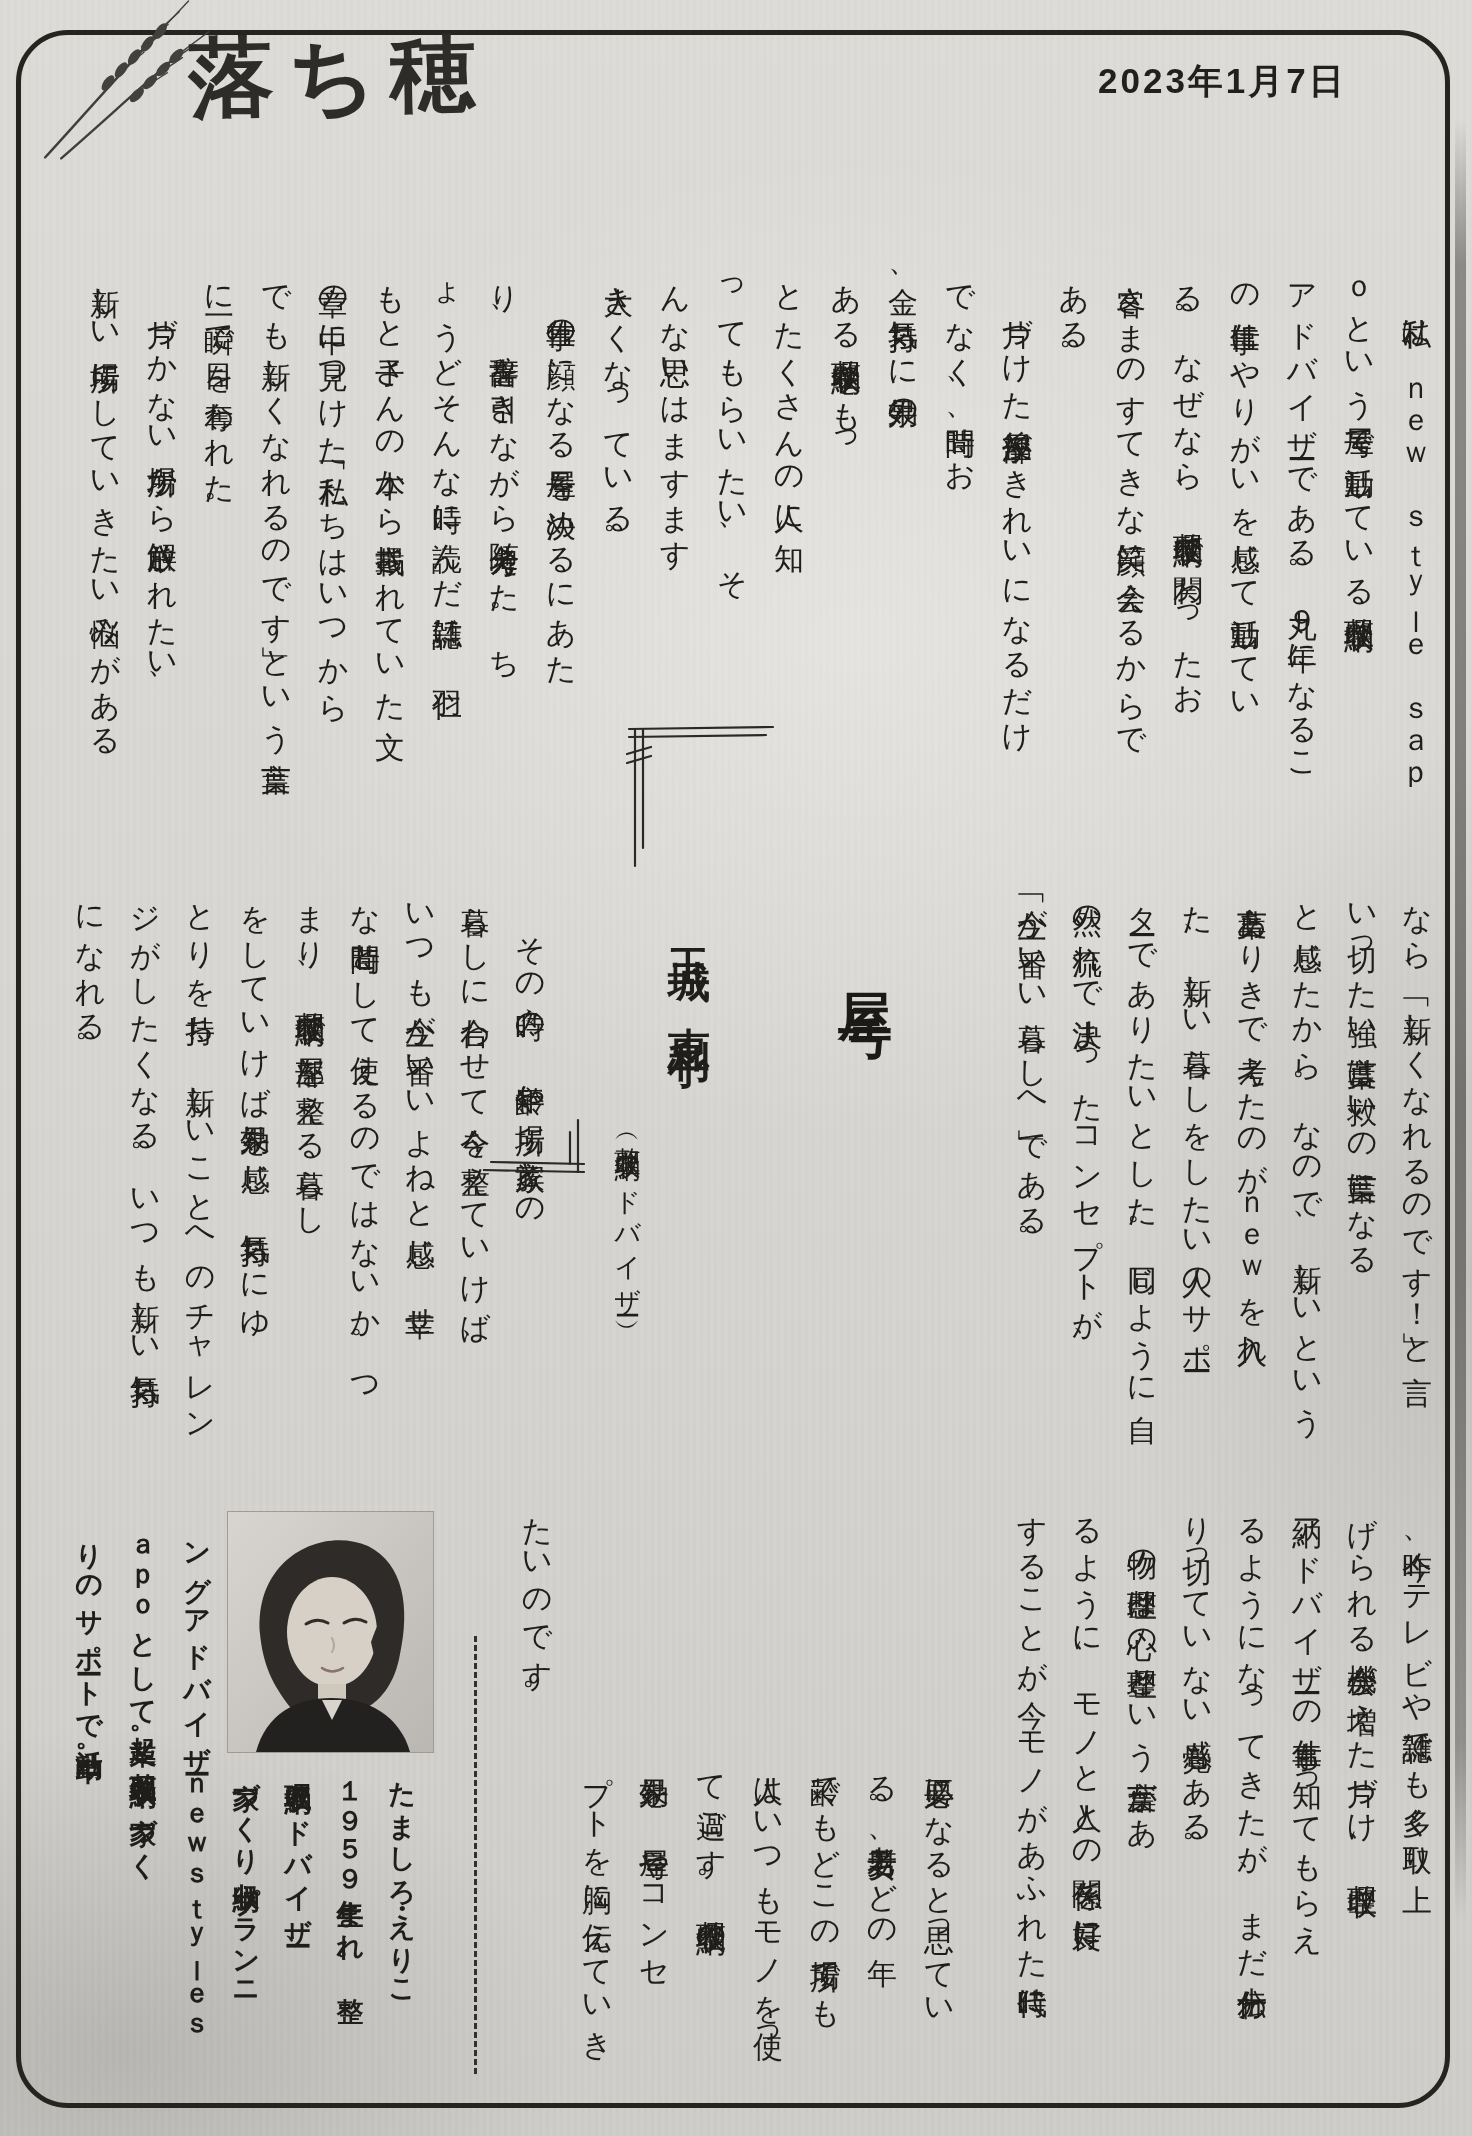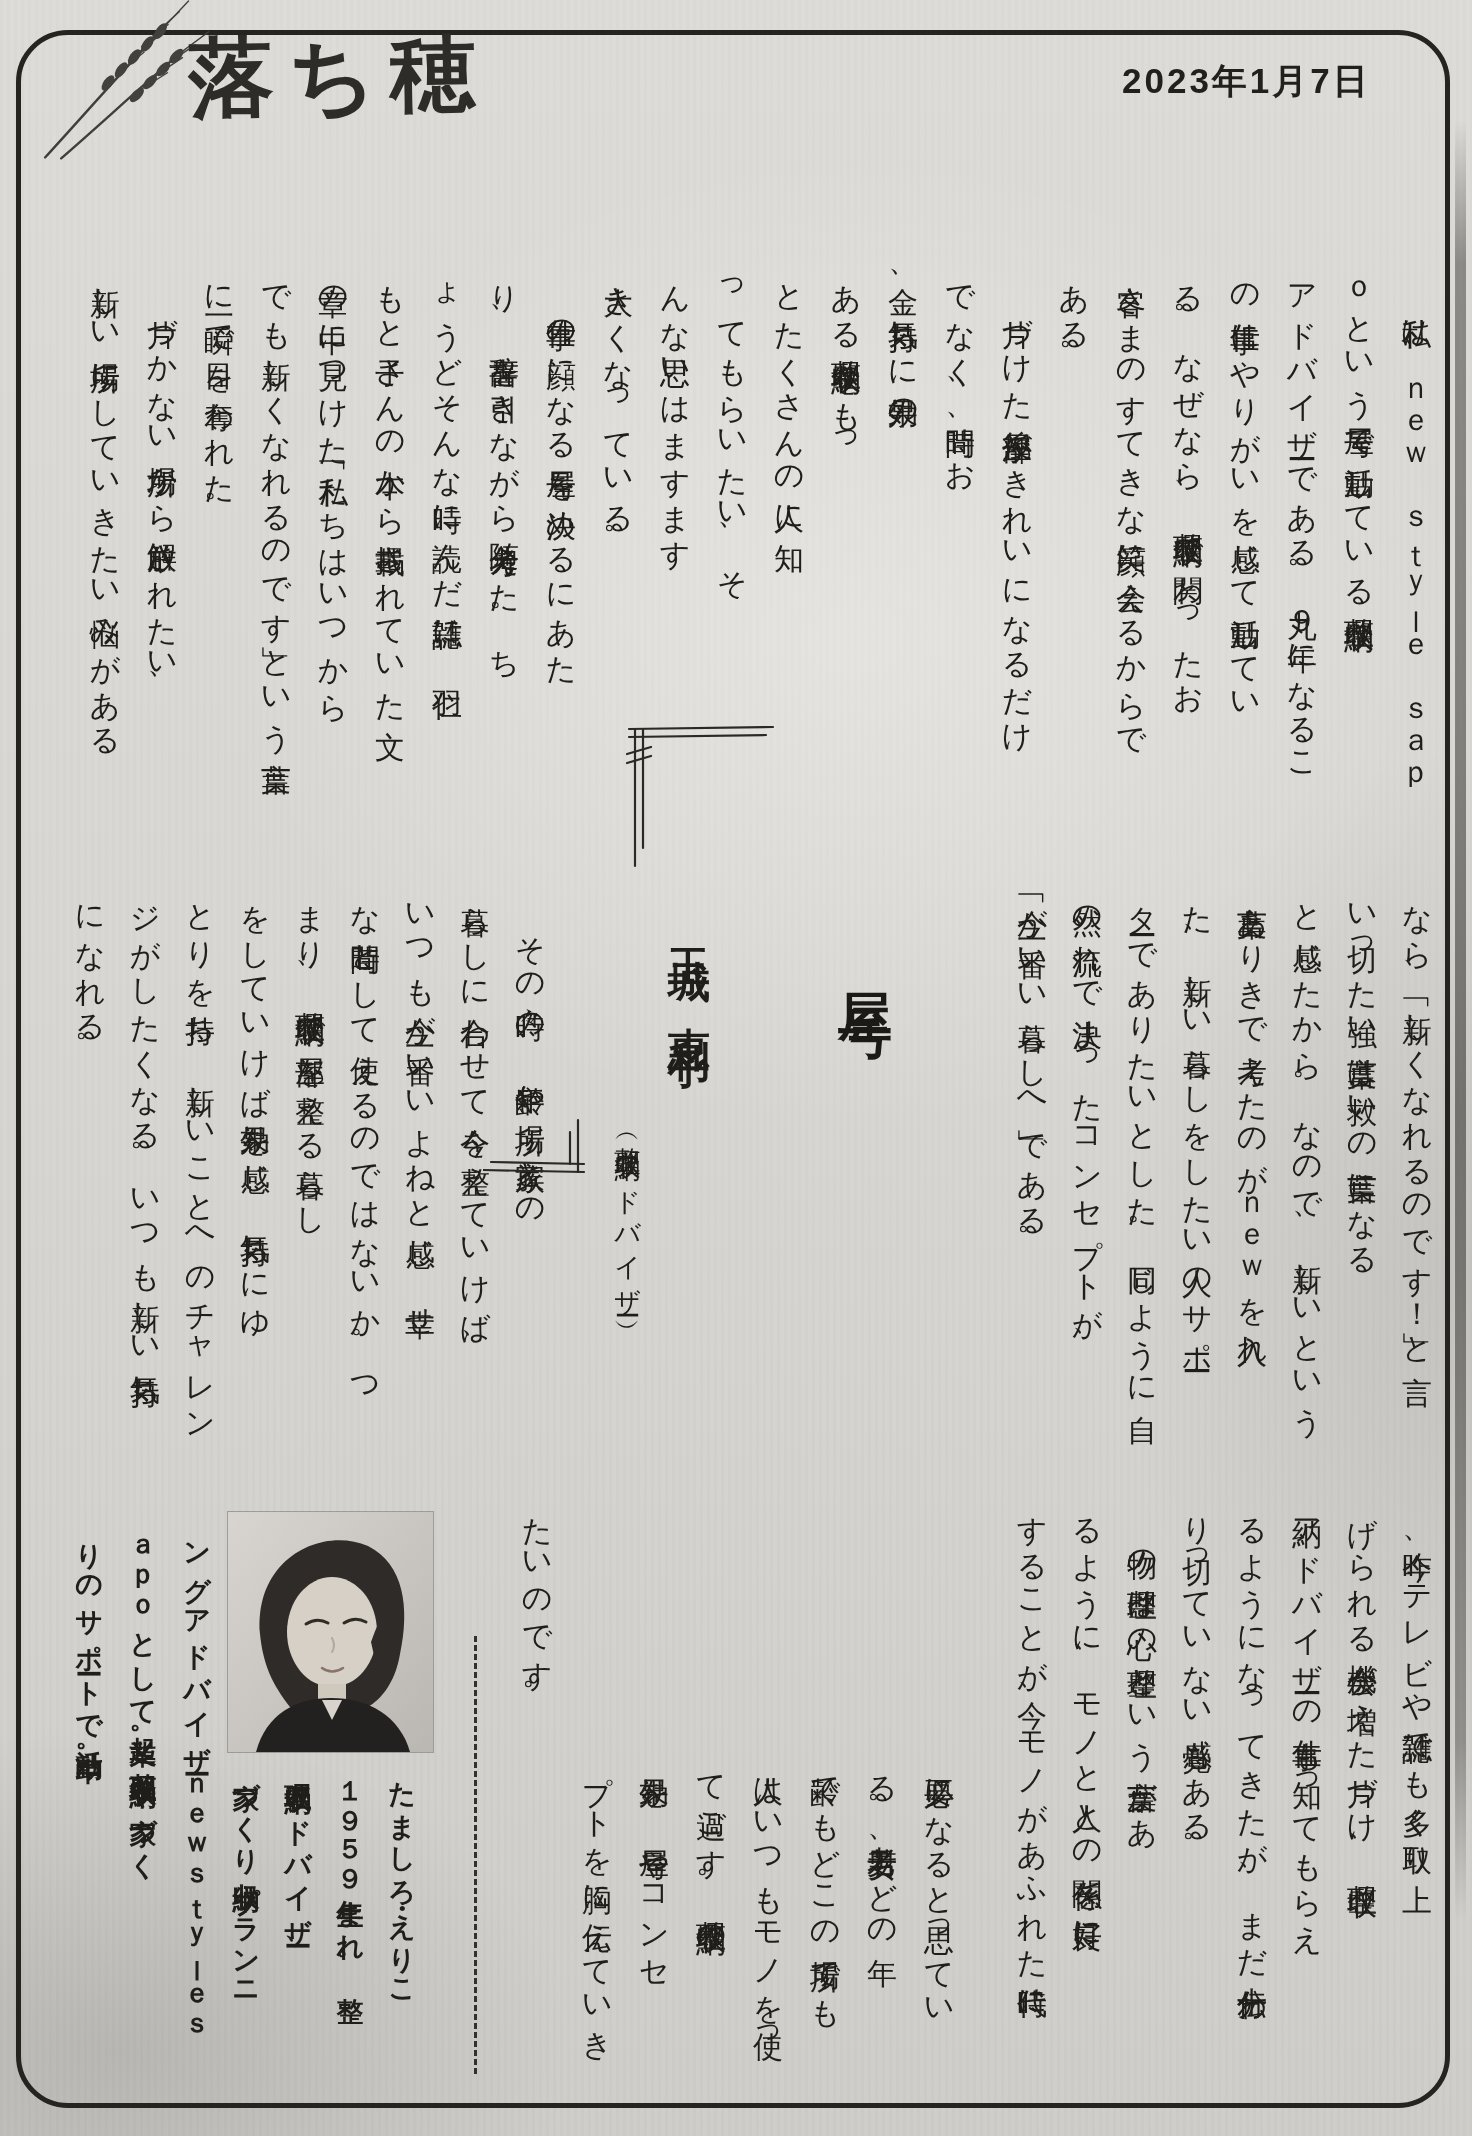--- a/index.html
+++ b/index.html
@@ -14,21 +14,21 @@
     font-family:"DejaVu Serif","Liberation Serif",serif;color:#201e1b;
   }
   .frame{position:absolute;left:16px;top:30px;width:1424px;height:2068px;
     border:5px solid #26241f;border-radius:52px;}
   .scan-edge{position:absolute;right:6px;top:120px;width:11px;height:1800px;border-radius:6px;
     background:linear-gradient(180deg,rgba(30,28,25,0),rgba(30,28,25,.42) 8%,rgba(30,28,25,.5) 55%,rgba(30,28,25,.35) 90%,rgba(30,28,25,0));}
   
   .masthead{position:absolute;left:188px;top:18px;font-size:86px;font-weight:700;
     letter-spacing:14px;color:#2e2c28;transform:rotate(-1deg);}
   .dateline{position:absolute;left:1098px;top:58px;font-family:"Liberation Sans","DejaVu Sans",sans-serif;
-    font-size:35px;font-weight:700;letter-spacing:3px;color:#22201d;margin-left:24px;}
+    font-size:35px;font-weight:700;letter-spacing:3px;color:#22201d;}
   .wheat{position:absolute;left:26px;top:4px;transform:rotate(-4deg);}
   
   .vgroup{position:absolute;writing-mode:vertical-rl;text-orientation:upright;
     font-size:30px;letter-spacing:2px;line-height:57px;white-space:pre;}
   .vcol{}
   .b2{line-height:55px;}
   .band1{top:264px;right:27px;height:560px;}
   .band2r{top:884px;right:27px;height:560px;}
   .band2l{top:884px;right:914px;height:560px;}
   .band3r{top:1496px;right:27px;height:560px;}

